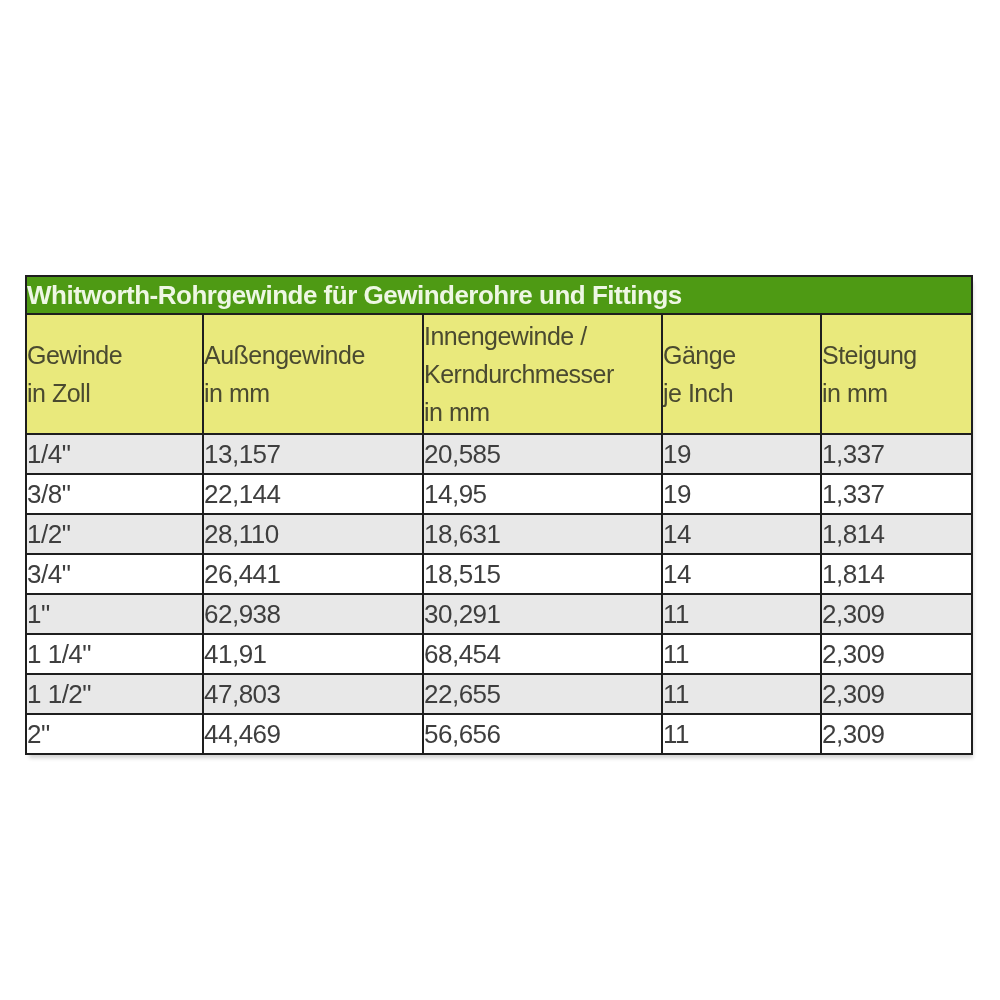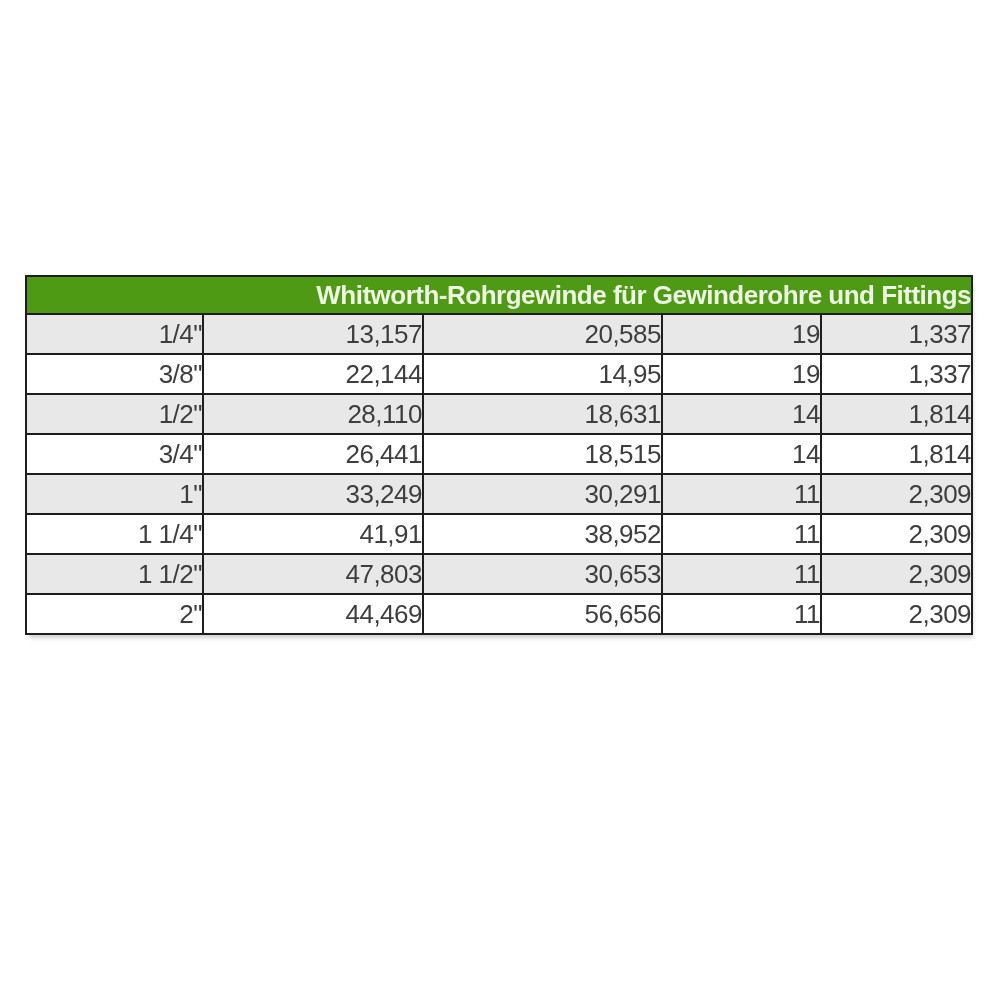--- a/index.html
+++ b/index.html
@@ -23,21 +23,21 @@
   table.whitworth {
     position: absolute;
     left: 25px; top: 275px;
     width: 946px;
     border-collapse: collapse;
     table-layout: fixed;
     box-shadow: 2px 5px 4px -2px rgba(0,0,0,0.18);
   }
   table.whitworth th, table.whitworth td {
     border: 2px solid var(--border-dark);
-    text-align: right;
+    text-align: left;
     vertical-align: middle;
     overflow: hidden;
   }
   tr.title-row th {
     height: 38px;
     background: var(--header-green);
     color: var(--header-green-text);
     font-size: 26px;
     font-weight: bold;
     letter-spacing: -0.5px;
@@ -71,20 +71,33 @@
       <col style="width:177px">
       <col style="width:220px">
       <col style="width:239px">
       <col style="width:159px">
       <col style="width:151px">
     </colgroup>
     <thead>
       <tr class="title-row">
         <th colspan="5">Whitworth-Rohrgewinde für Gewinderohre und Fittings</th>
       </tr>
+      <tr class="colhead-row">
+        <th>Gewinde
+in Zoll</th>
+        <th>Außengewinde
+in mm</th>
+        <th>Innengewinde /
+Kerndurchmesser
+in mm</th>
+        <th>Gänge
+je Inch</th>
+        <th>Steigung
+in mm</th>
+      </tr>
     </thead>
     <tbody>
         <tr>
           <td>1/4"</td>
           <td>13,157</td>
           <td>20,585</td>
           <td>19</td>
           <td>1,337</td>
         </tr>
         <tr>
@@ -103,36 +116,36 @@
         </tr>
         <tr>
           <td>3/4"</td>
           <td>26,441</td>
           <td>18,515</td>
           <td>14</td>
           <td>1,814</td>
         </tr>
         <tr>
           <td>1"</td>
-          <td>33,249</td>
+          <td>62,938</td>
           <td>30,291</td>
           <td>11</td>
           <td>2,309</td>
         </tr>
         <tr>
           <td>1 1/4"</td>
           <td>41,91</td>
-          <td>38,952</td>
+          <td>68,454</td>
           <td>11</td>
           <td>2,309</td>
         </tr>
         <tr>
           <td>1 1/2"</td>
           <td>47,803</td>
-          <td>30,653</td>
+          <td>22,655</td>
           <td>11</td>
           <td>2,309</td>
         </tr>
         <tr>
           <td>2"</td>
           <td>44,469</td>
           <td>56,656</td>
           <td>11</td>
           <td>2,309</td>
         </tr>

